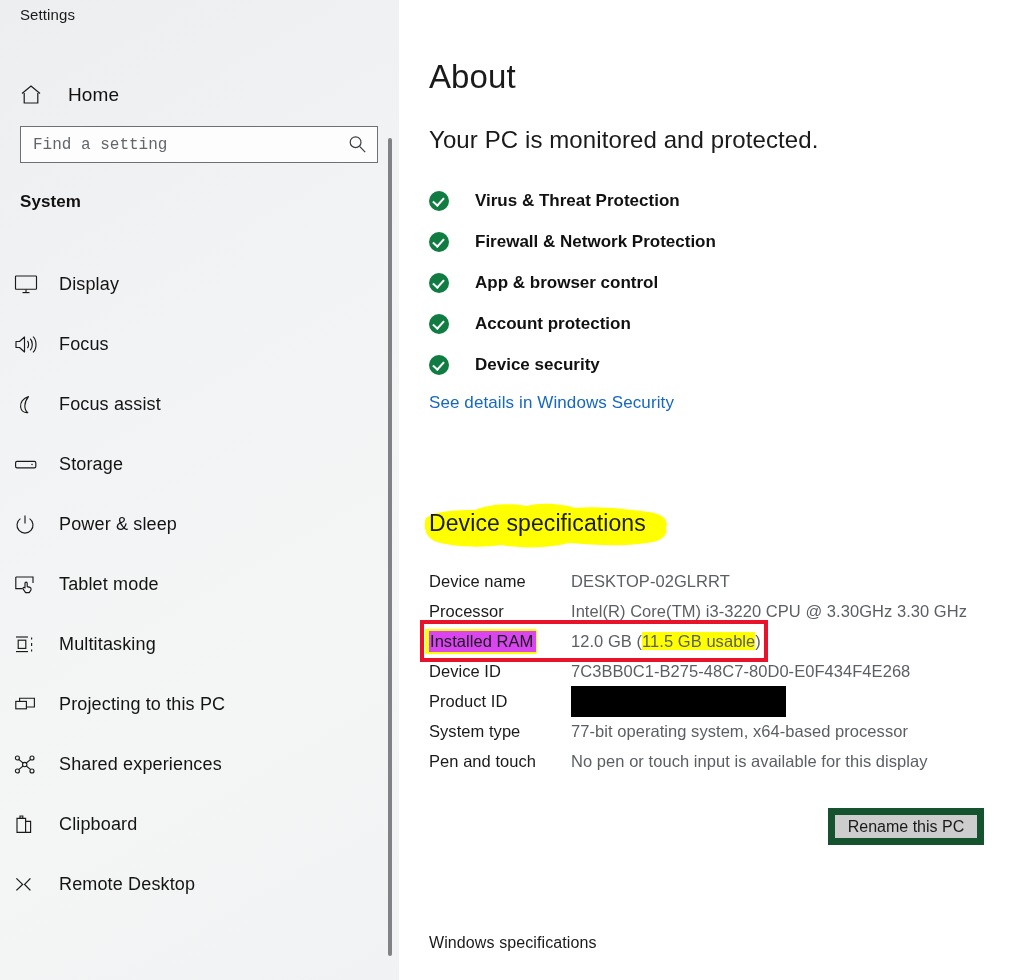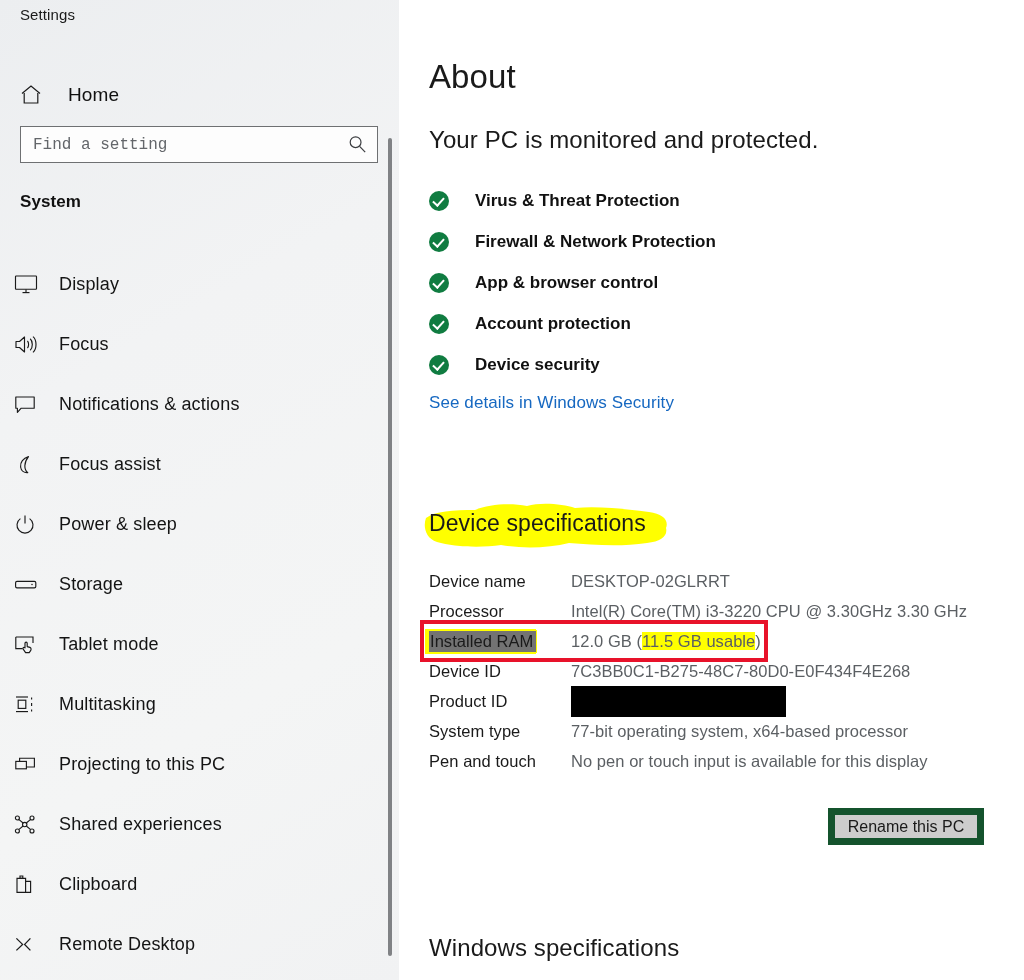--- a/index.html
+++ b/index.html
@@ -230,21 +230,21 @@
     color: #1a1a1a;
     letter-spacing: .05px;
   }
   .spec-val {
     font-size: 16.5px;
     color: #5b5f63;
     white-space: nowrap;
     letter-spacing: .05px;
   }
   .spec-key.marked {
-    background: #737373;
+    background: #d946ef;
     box-shadow: -2px 0 0 2px #ffff00, 0 0 0 1px #ffff00;
     display: inline-block;
     width: auto;
     min-width: 0;
     padding: 1px 3px 1px 1px;
     margin-right: 8px;
   }
   .spec-key-cell { width: 142px; min-width: 142px; }
   .hl { background: #ffff00; color: #5b5f63; }
   .redacted {
@@ -272,21 +272,21 @@
     font-family: "Liberation Sans", sans-serif;
     font-size: 16px;
     color: #1a1a1a;
     cursor: pointer;
     padding: 0;
   }
 
   #windows-spec-heading {
     position: absolute;
     left: 30px; top: 934px;
-    font-size: 24px;
+    font-size: 16px;
     color: #1a1a1a;
     letter-spacing: .1px;
   }
 </style>
 </head>
 <body>
 
 <div id="app">
 
   <div id="sidebar">
@@ -333,57 +333,49 @@
           <svg width="25" height="21" viewBox="0 0 25 21" fill="none" stroke="#1a1a1a" stroke-width="1.15">
             <path d="M2 7.5 H5.5 L10.5 3 V18 L5.5 13.5 H2 Z" stroke-linejoin="round"></path>
             <path d="M13.4 7 C15 8.4 15 12.6 13.4 14"></path>
             <path d="M16.2 4.7 C19 7.2 19 13.8 16.2 16.3"></path>
             <path d="M19 2.6 C23 6 23 15 19 18.4"></path>
           </svg>
         </span>
         <span class="nav-label">Focus</span>
       </div>
 
-      <div class="nav-item">
-        <span class="nav-icon">
-          <svg width="25" height="21" viewBox="0 0 25 21" fill="none" stroke="#1a1a1a" stroke-width="1.15">
-            <path d="M1.8 3 H20.2 V14.2 H7.2 L3.4 18.4 V14.2 H1.8 Z" stroke-linejoin="round"></path>
-          </svg>
-        </span>
-        <span class="nav-label">Notifications &amp; actions</span>
-      </div>
 
       <div class="nav-item">
         <span class="nav-icon">
           <svg width="25" height="21" viewBox="0 0 25 21" fill="none" stroke="#1a1a1a" stroke-width="1.15">
             <path d="M14.5 2.6 C9.2 4.2 6 8.4 6.6 13 C7.1 16.8 10 19 13.8 18.6 C9.9 15.8 9.6 8.6 14.5 2.6 Z" stroke-linejoin="round"></path>
           </svg>
         </span>
         <span class="nav-label">Focus assist</span>
-      </div>
-
-      <div class="nav-item">
-        <span class="nav-icon">
-          <svg width="25" height="21" viewBox="0 0 25 21" fill="none" stroke="#1a1a1a" stroke-width="1.15">
-            <path d="M6.4 4.6 A8 8 0 1 0 15.6 4.6"></path>
-            <path d="M11 1.4 V9.4"></path>
-          </svg>
-        </span>
-        <span class="nav-label">Power &amp; sleep</span>
       </div>
 
       <div class="nav-item">
         <span class="nav-icon">
           <svg width="25" height="21" viewBox="0 0 25 21" fill="none" stroke="#1a1a1a" stroke-width="1.15">
             <rect x="1.6" y="7.4" width="20.2" height="6.4" rx="1.4"></rect>
             <path d="M18 10.6 V10.62"></path>
             <circle cx="18" cy="10.6" r="0.75" fill="#1a1a1a" stroke="none"></circle>
           </svg>
         </span>
         <span class="nav-label">Storage</span>
+      </div>
+
+      <div class="nav-item">
+        <span class="nav-icon">
+          <svg width="25" height="21" viewBox="0 0 25 21" fill="none" stroke="#1a1a1a" stroke-width="1.15">
+            <path d="M6.4 4.6 A8 8 0 1 0 15.6 4.6"></path>
+            <path d="M11 1.4 V9.4"></path>
+          </svg>
+        </span>
+        <span class="nav-label">Power &amp; sleep</span>
       </div>
 
       <div class="nav-item">
         <span class="nav-icon">
           <svg width="25" height="21" viewBox="0 0 25 21" fill="none" stroke="#1a1a1a" stroke-width="1.15">
             <path d="M1.8 3 H19 V9 M1.8 3 V14.6 H8.6"></path>
             <path d="M11 9.2 C11 7.8 13.2 7.8 13.2 9.2 V12.6 L15.9 13.4 C17.3 13.9 17.3 15.6 16.6 16.6 L15.2 18.6 H11.6 L9.2 15.2 C8.4 14.1 9.6 12.8 10.7 13.6 L11 13.9 Z" stroke-linejoin="round"></path>
           </svg>
         </span>
         <span class="nav-label">Tablet mode</span>

